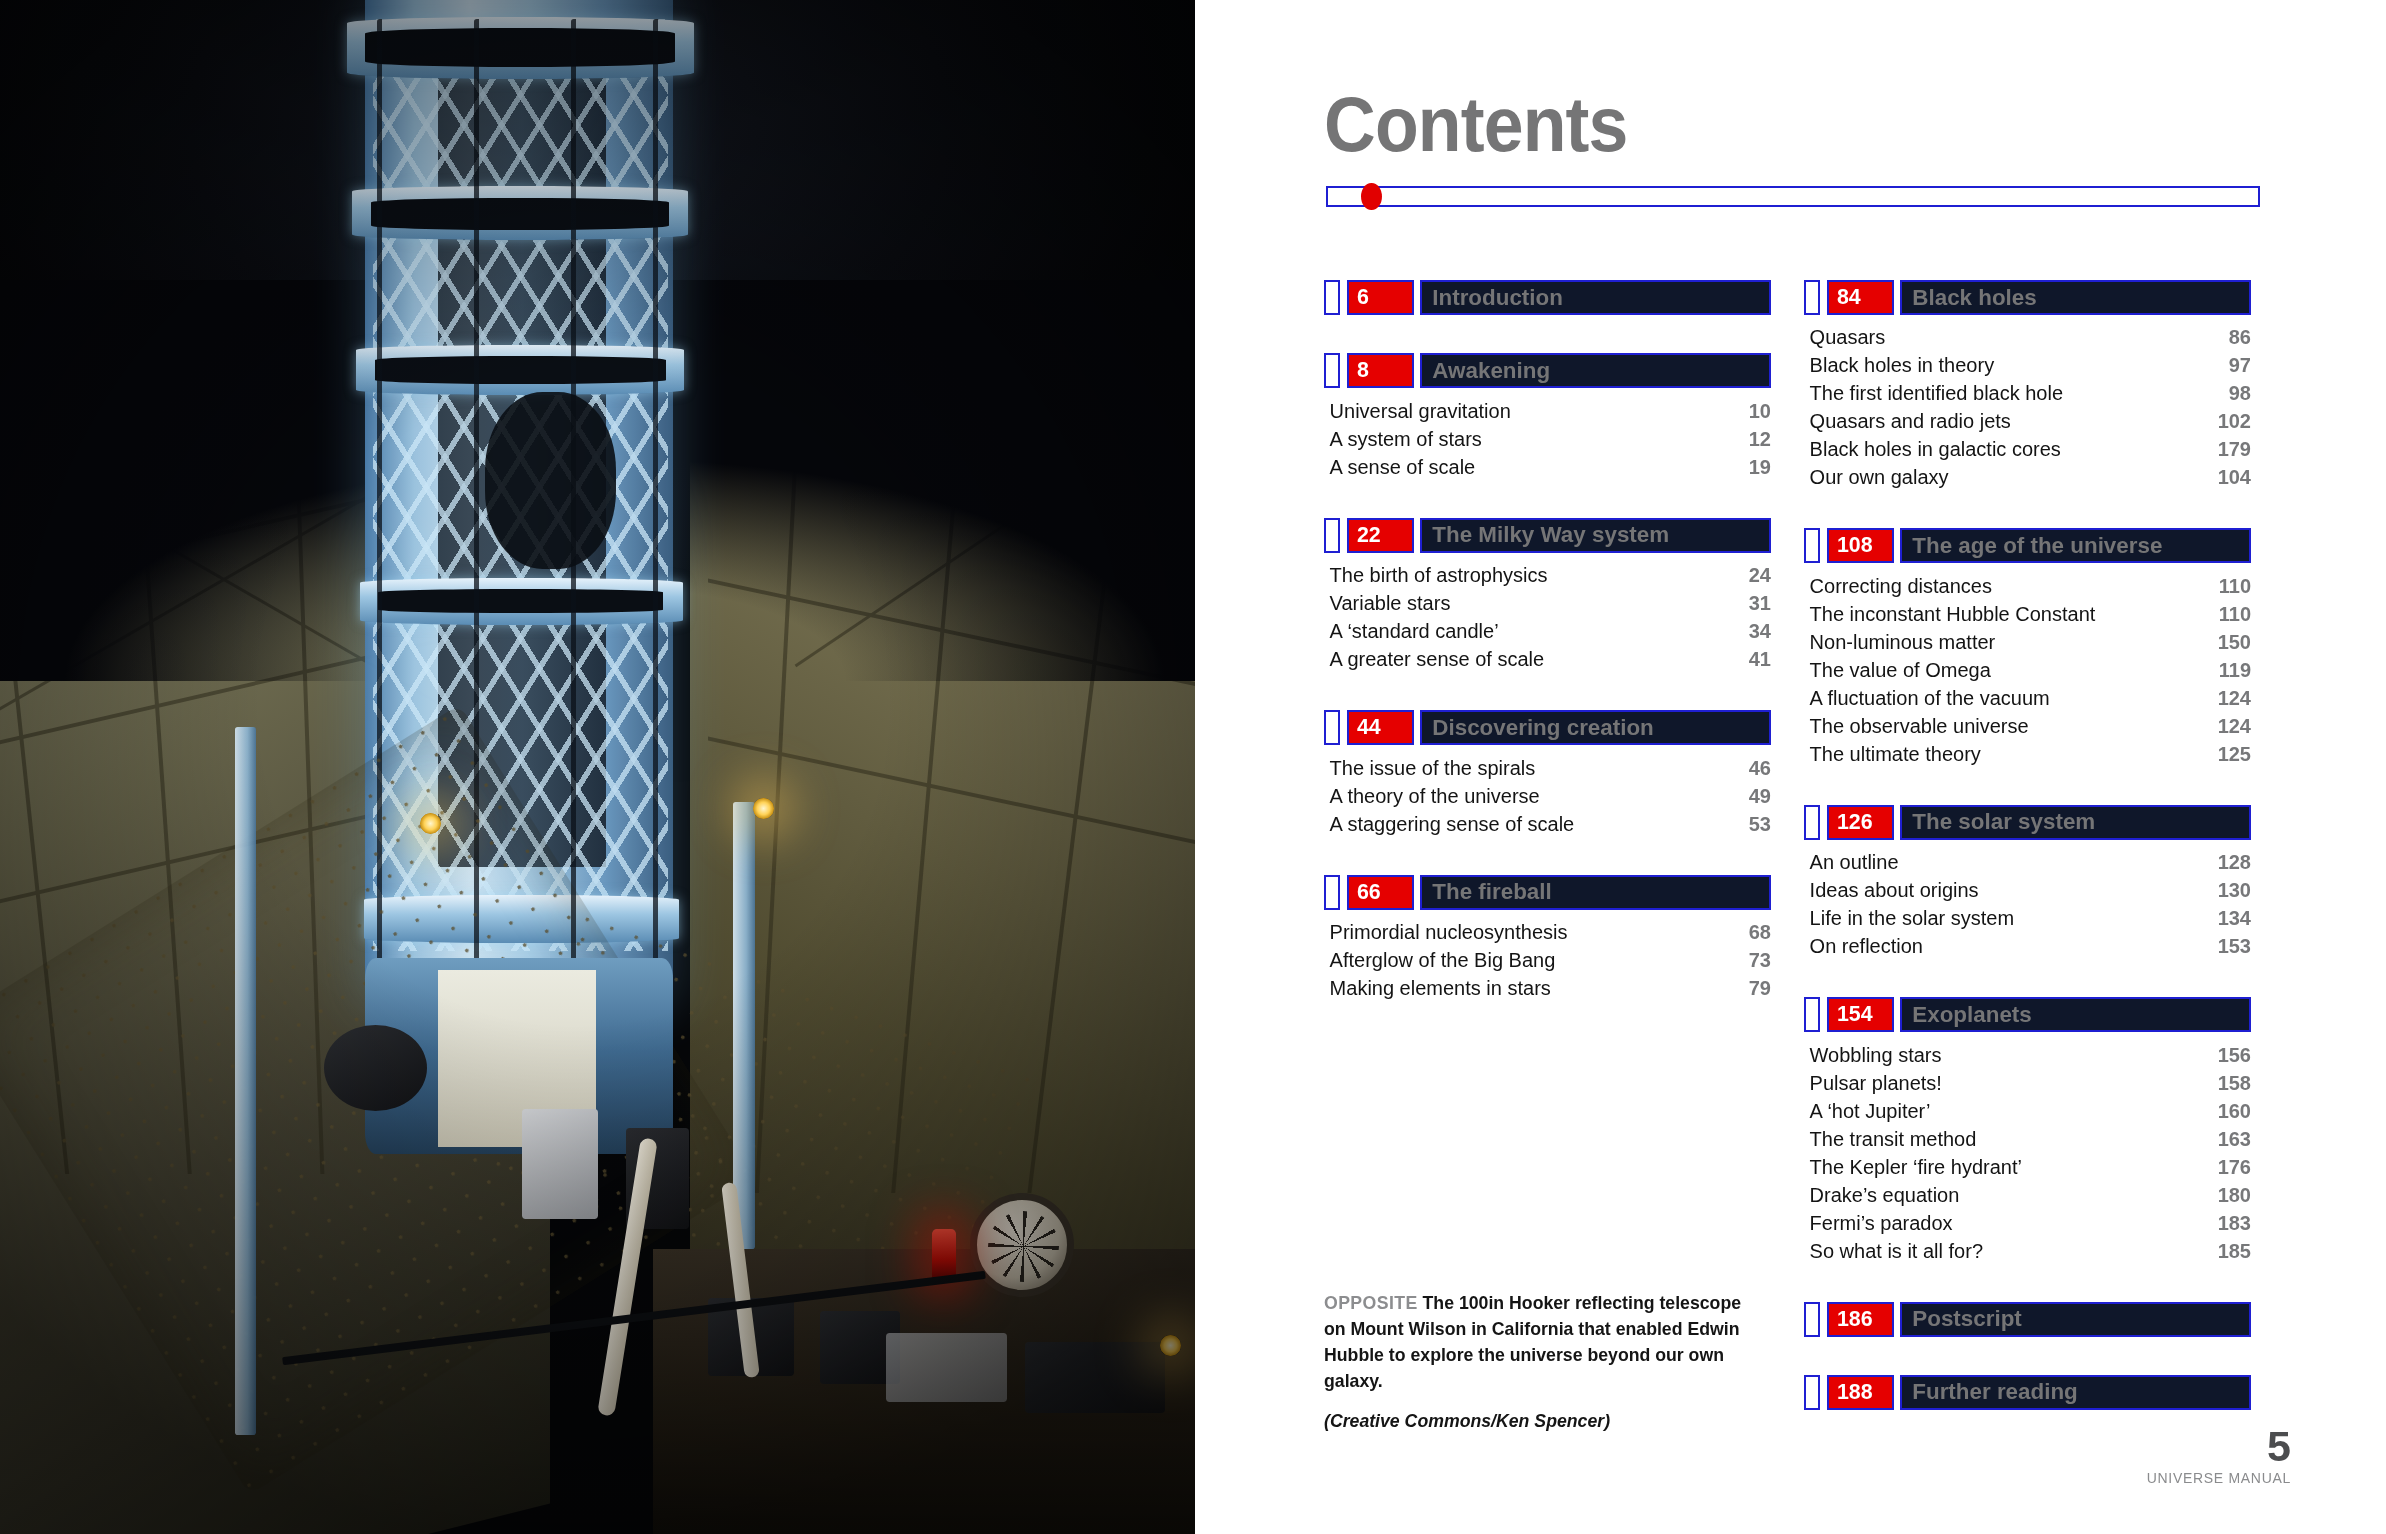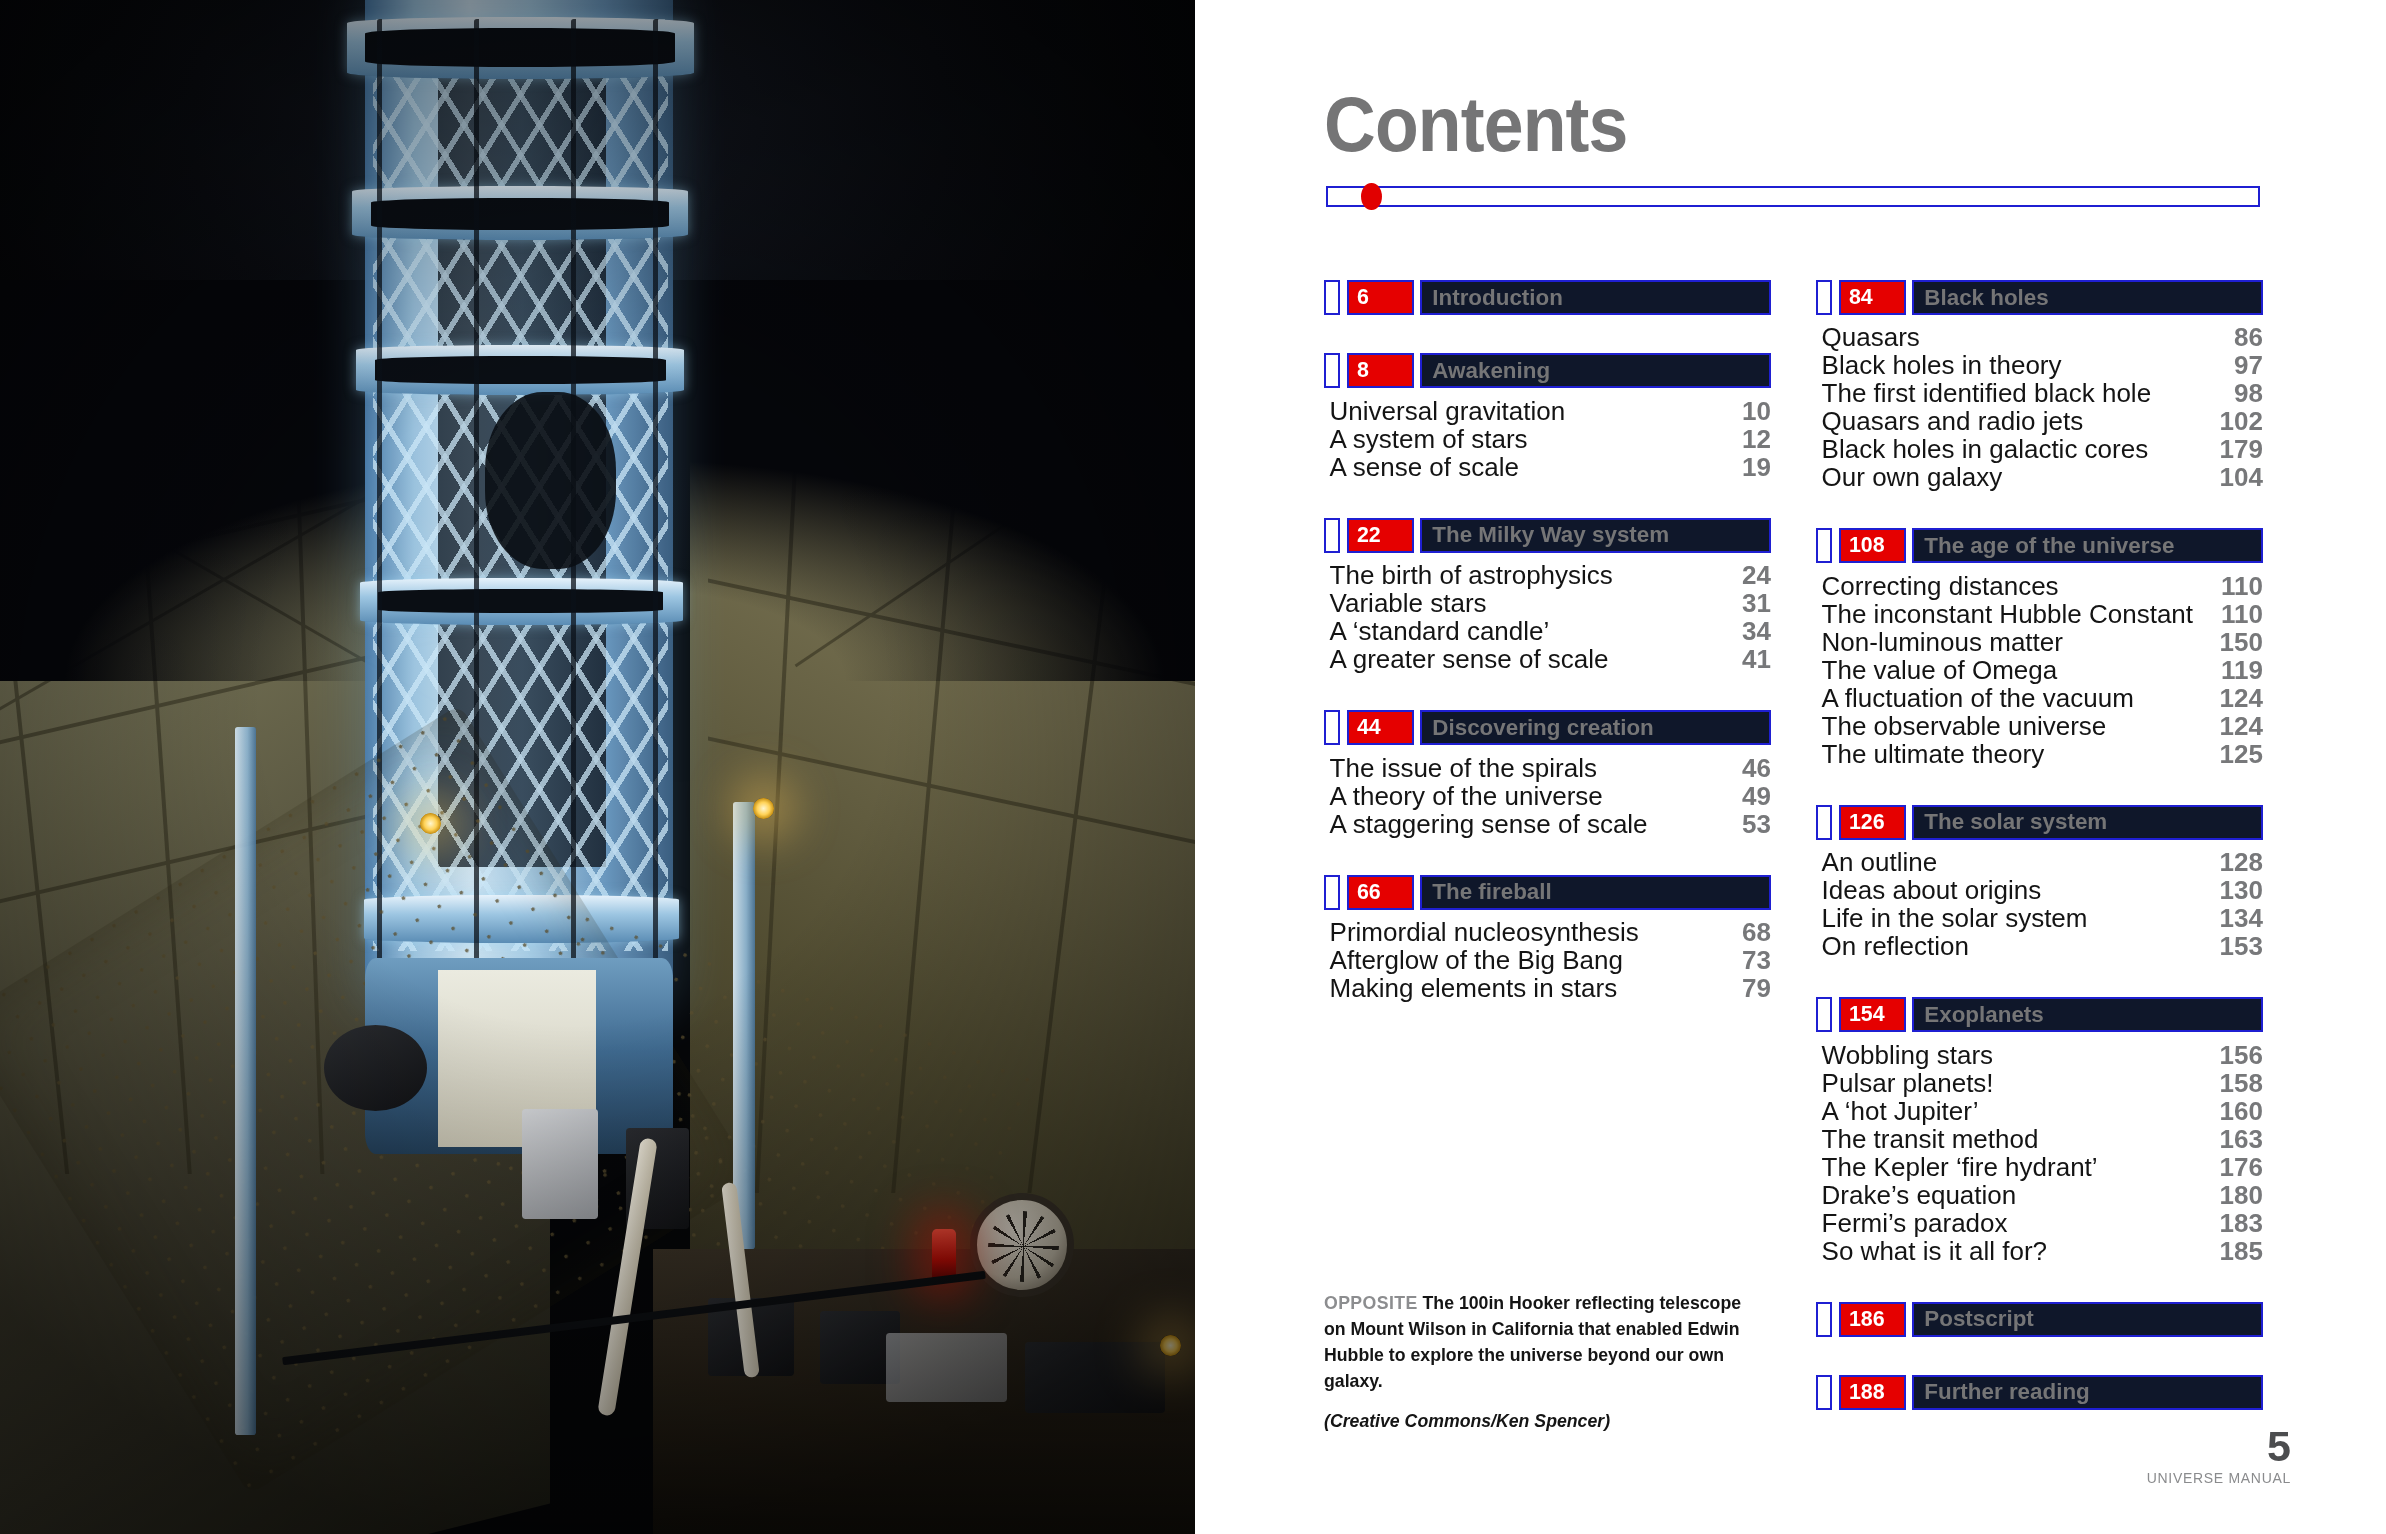--- a/index.html
+++ b/index.html
@@ -144,21 +144,21 @@
     border:2.8px solid #1f1fd2; background:#fff;
   }
   #title-dot{
     position:absolute; left:166px; top:183px; width:20.5px; height:27px;
     border-radius:50%; background:#e10000;
   }
 
   .cols{ position:absolute; left:129px; top:280px; width:942px; }
   .col{ position:absolute; top:0; width:447px; }
   .col-left{ left:0; }
-  .col-right{ left:492px; }
+  .col-right{ left:480px; }
 
   .section{ margin-bottom:0; }
   .chapter{
     display:flex; align-items:stretch; height:35px; margin-bottom:8.4px;
   }
   .ch-tab{
     width:16px; border:2.8px solid #1f1fd2; background:#fff; margin-right:6.5px; flex:none;
   }
   .ch-num{
     width:67px; flex:none; border:2.8px solid #1f1fd2; background:#e50000;
@@ -166,21 +166,21 @@
     display:flex; align-items:center; padding-left:8.4px; margin-right:6.5px;
     letter-spacing:0px;
   }
   .ch-title{
     flex:1; border:2.8px solid #1f1fd2; background:#0f172a;
     color:#757576; font-weight:bold; font-size:22.4px;
     display:flex; align-items:center; padding-left:10.3px;
   }
   .entries{ margin:8.4px 0 0 5.6px; }
   .entry{
-    display:flex; align-items:baseline; font-size:26px;
+    display:flex; align-items:baseline; font-size:20px;
     line-height:28px; color:#141414;
   }
   .entry .label{ flex:1; white-space:nowrap; }
   .entry .pg{ color:#77787a; font-weight:bold; text-align:right; width:54px; }
   .sec-gap{ height:30px; }
   .sec-gap-lg{ height:37px; }
 
   #caption{
     position:absolute; left:129px; top:1290px; width:438px;
     font-size:17.7px; line-height:26px; font-weight:bold; color:#151515;

